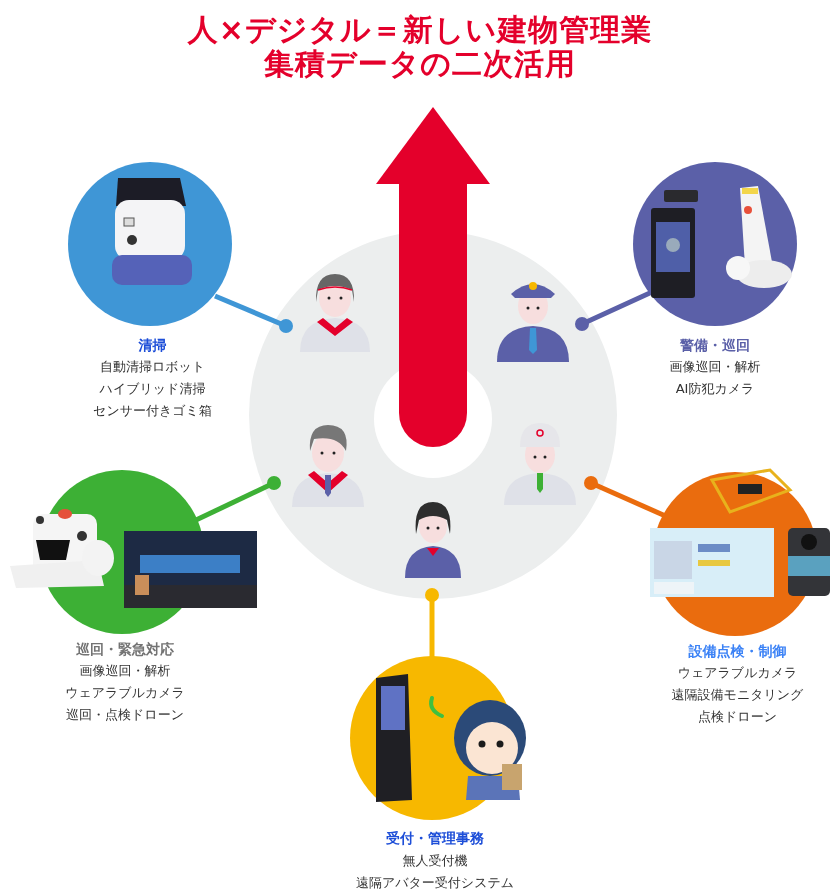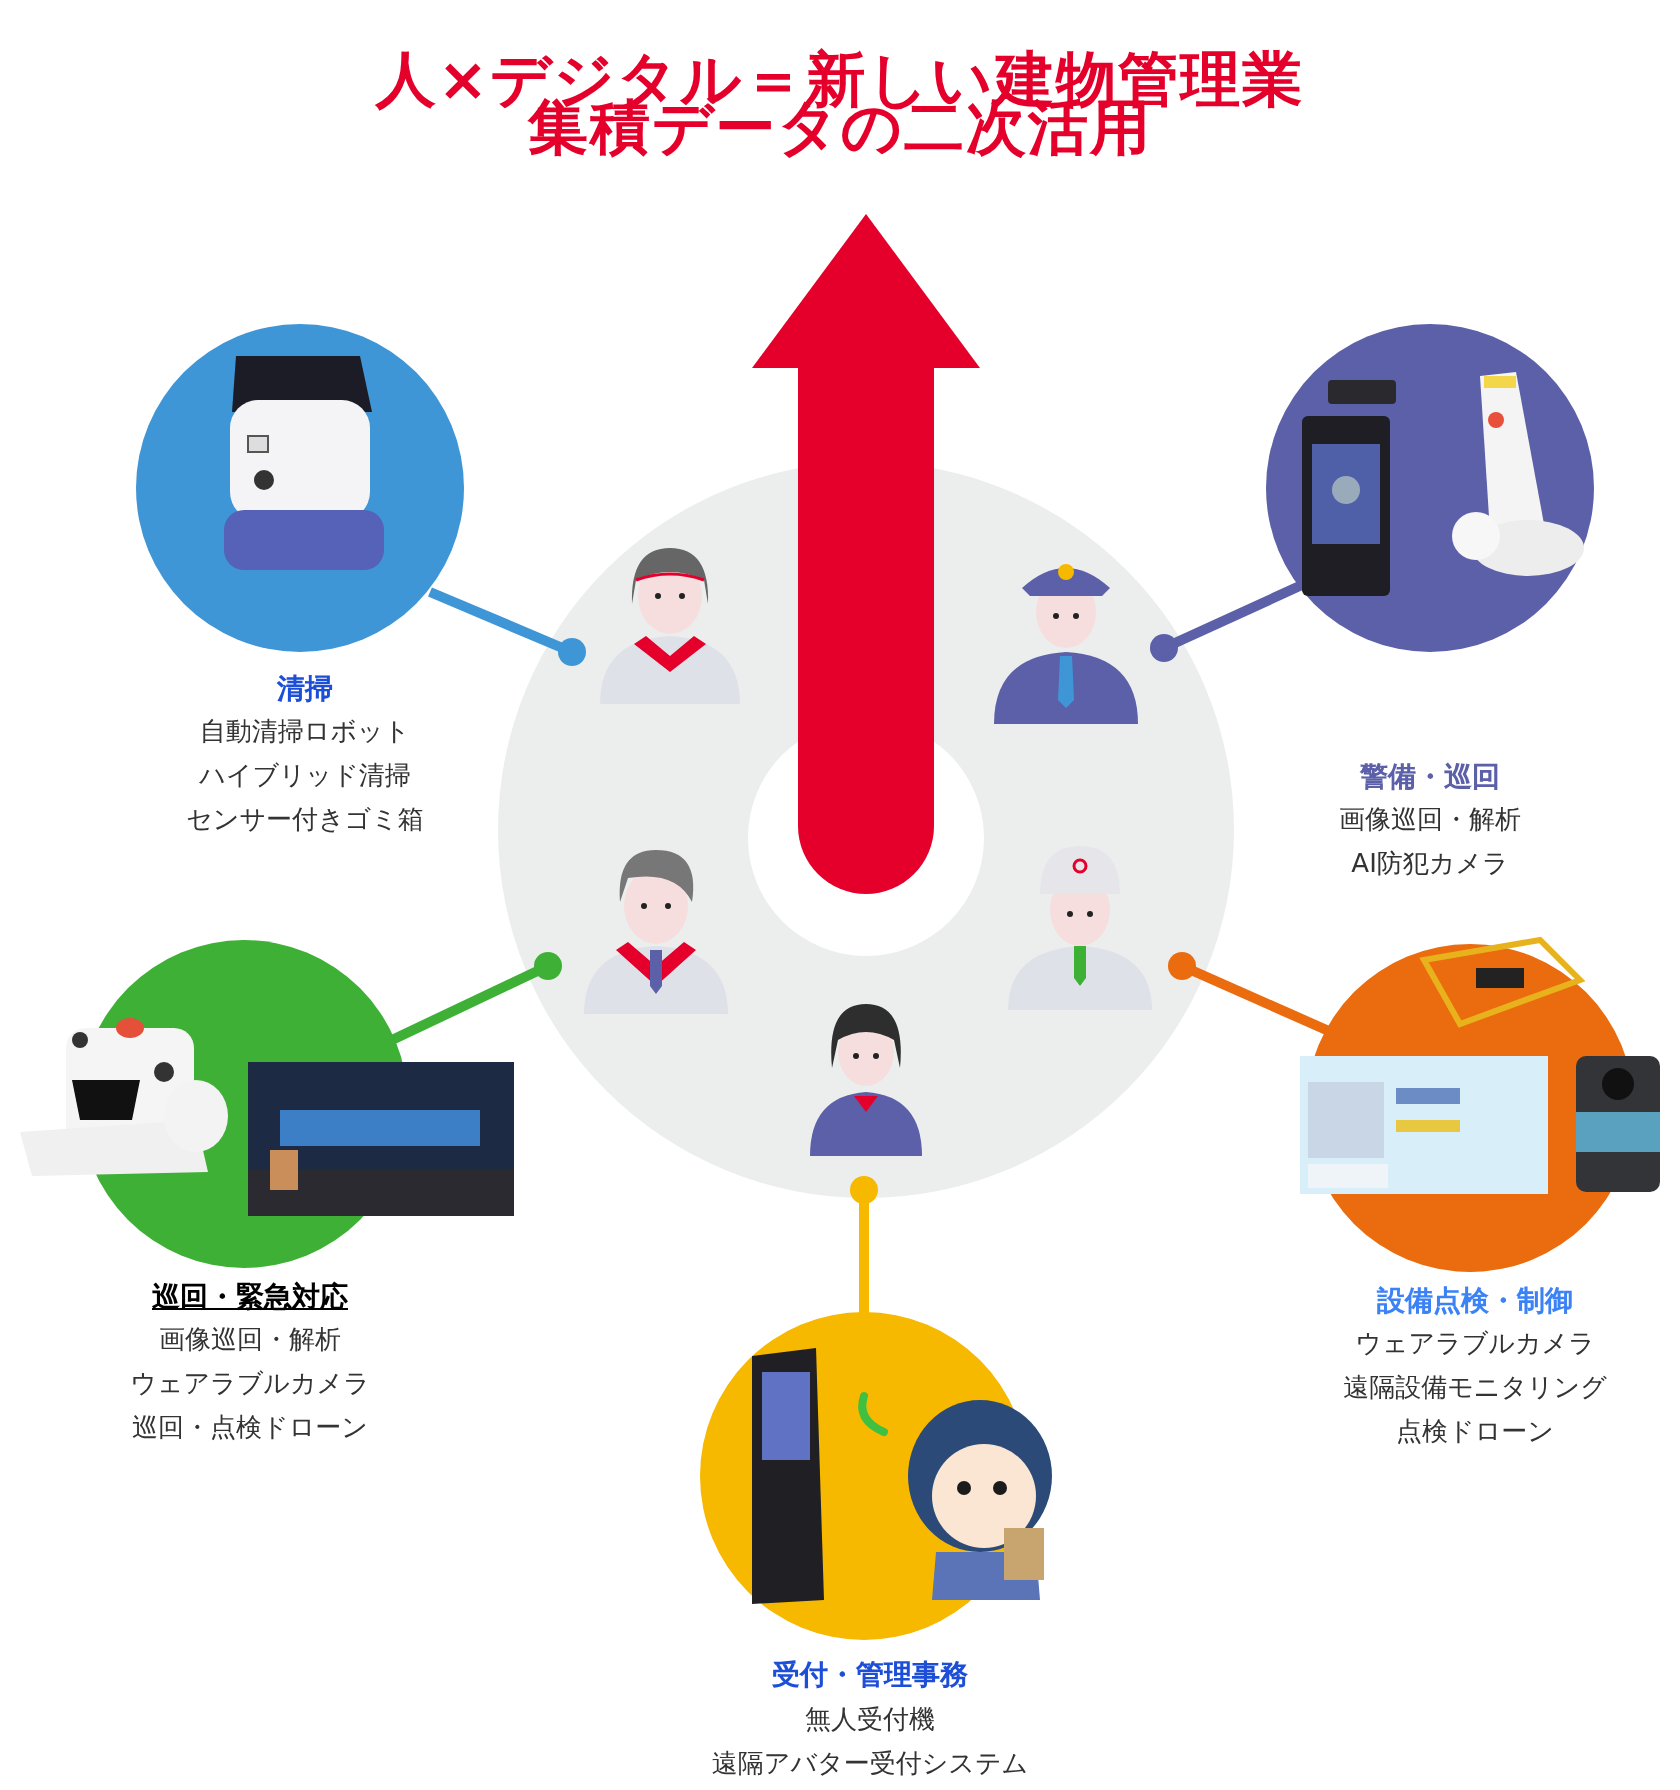--- a/index.html
+++ b/index.html
@@ -1,20 +1,20 @@
 <!DOCTYPE html>
 <html><head>
 <meta charset="utf-8">
 <style>
   html, body { margin: 0; padding: 0; background: #ffffff; }
   body { width: 840px; height: 895px; position: relative; overflow: hidden;
          font-family: "DejaVu Sans", "Liberation Sans", sans-serif; }
   .title { position: absolute; left: 0; width: 840px; text-align: center;
            color: #e4002b; font-weight: bold; font-size: 30px; letter-spacing: 1px; }
-  #title1 { top: 20px; }
+  #title1 { top: 10px; }
   #title2 { top: 44px; }
   svg.stage { position: absolute; left: 0; top: 0; }
   .label-block { position: absolute; text-align: center; font-size: 13px; color: #333; line-height: 22px; }
   .label-block .heading { font-weight: bold; font-size: 14px; line-height: 22px; }
   .label-block .item { display: block; white-space: nowrap; }
 </style>
 </head>
 <body>
 
 <div id="title1" class="title">人×デジタル＝新しい建物管理業</div>
@@ -179,28 +179,28 @@
   </g>
 </svg>
 
 <div class="label-block" style="left:60px; top:334px; width:185px;">
   <div class="heading" style="color:#1d4ed8;">清掃</div>
   <span class="item">自動清掃ロボット</span>
   <span class="item">ハイブリッド清掃</span>
   <span class="item">センサー付きゴミ箱</span>
 </div>
 
-<div class="label-block" style="left:630px; top:334px; width:170px;margin-top:44px;">
+<div class="label-block" style="left:630px; top:334px; width:170px;">
   <div class="heading" style="color:#5b60a8;">警備・巡回</div>
   <span class="item">画像巡回・解析</span>
   <span class="item">AI防犯カメラ</span>
 </div>
 
 <div class="label-block" style="left:40px; top:638px; width:170px;">
-  <div class="heading" style="color:#000000;text-decoration:underline;">巡回・緊急対応</div>
+  <div class="heading" style="color:#737373;">巡回・緊急対応</div>
   <span class="item">画像巡回・解析</span>
   <span class="item">ウェアラブルカメラ</span>
   <span class="item">巡回・点検ドローン</span>
 </div>
 
 <div class="label-block" style="left:655px; top:640px; width:165px;">
   <div class="heading" style="color:#3b82f6;">設備点検・制御</div>
   <span class="item">ウェアラブルカメラ</span>
   <span class="item">遠隔設備モニタリング</span>
   <span class="item">点検ドローン</span>

